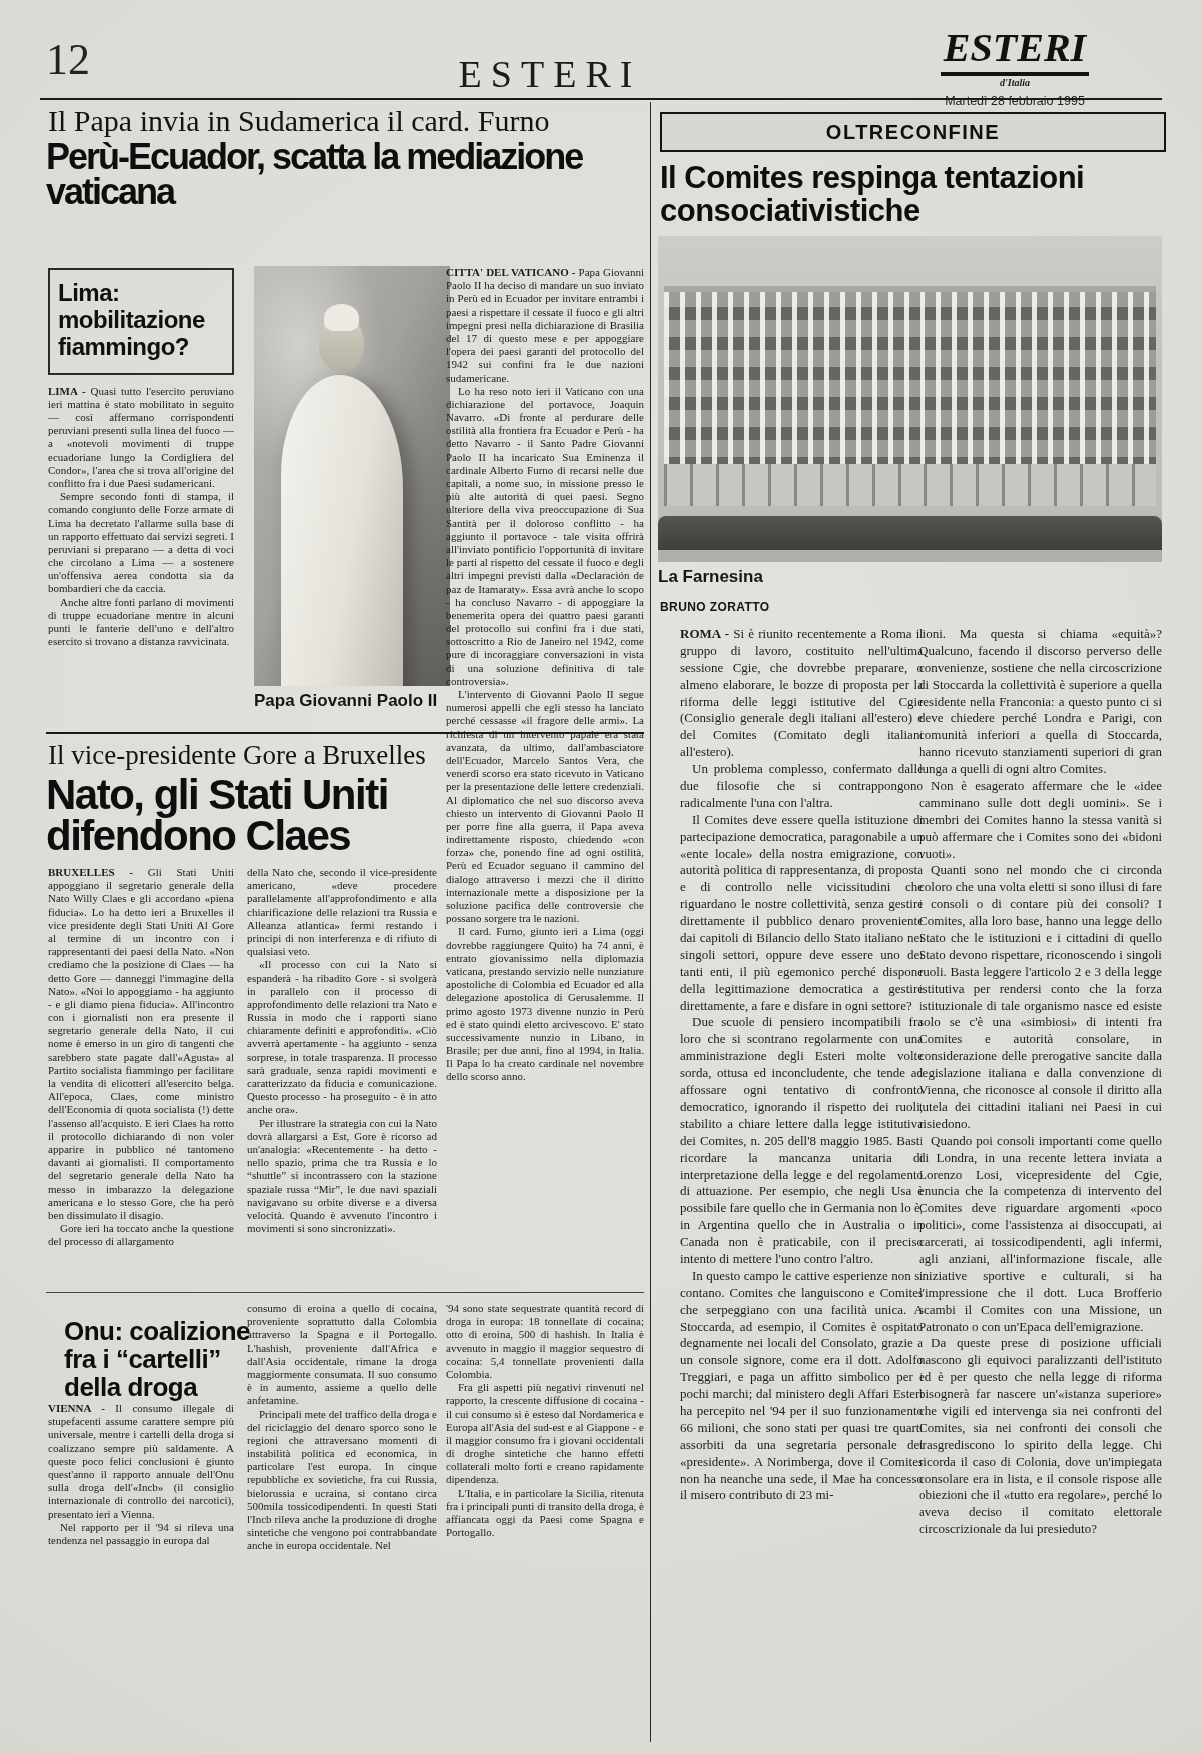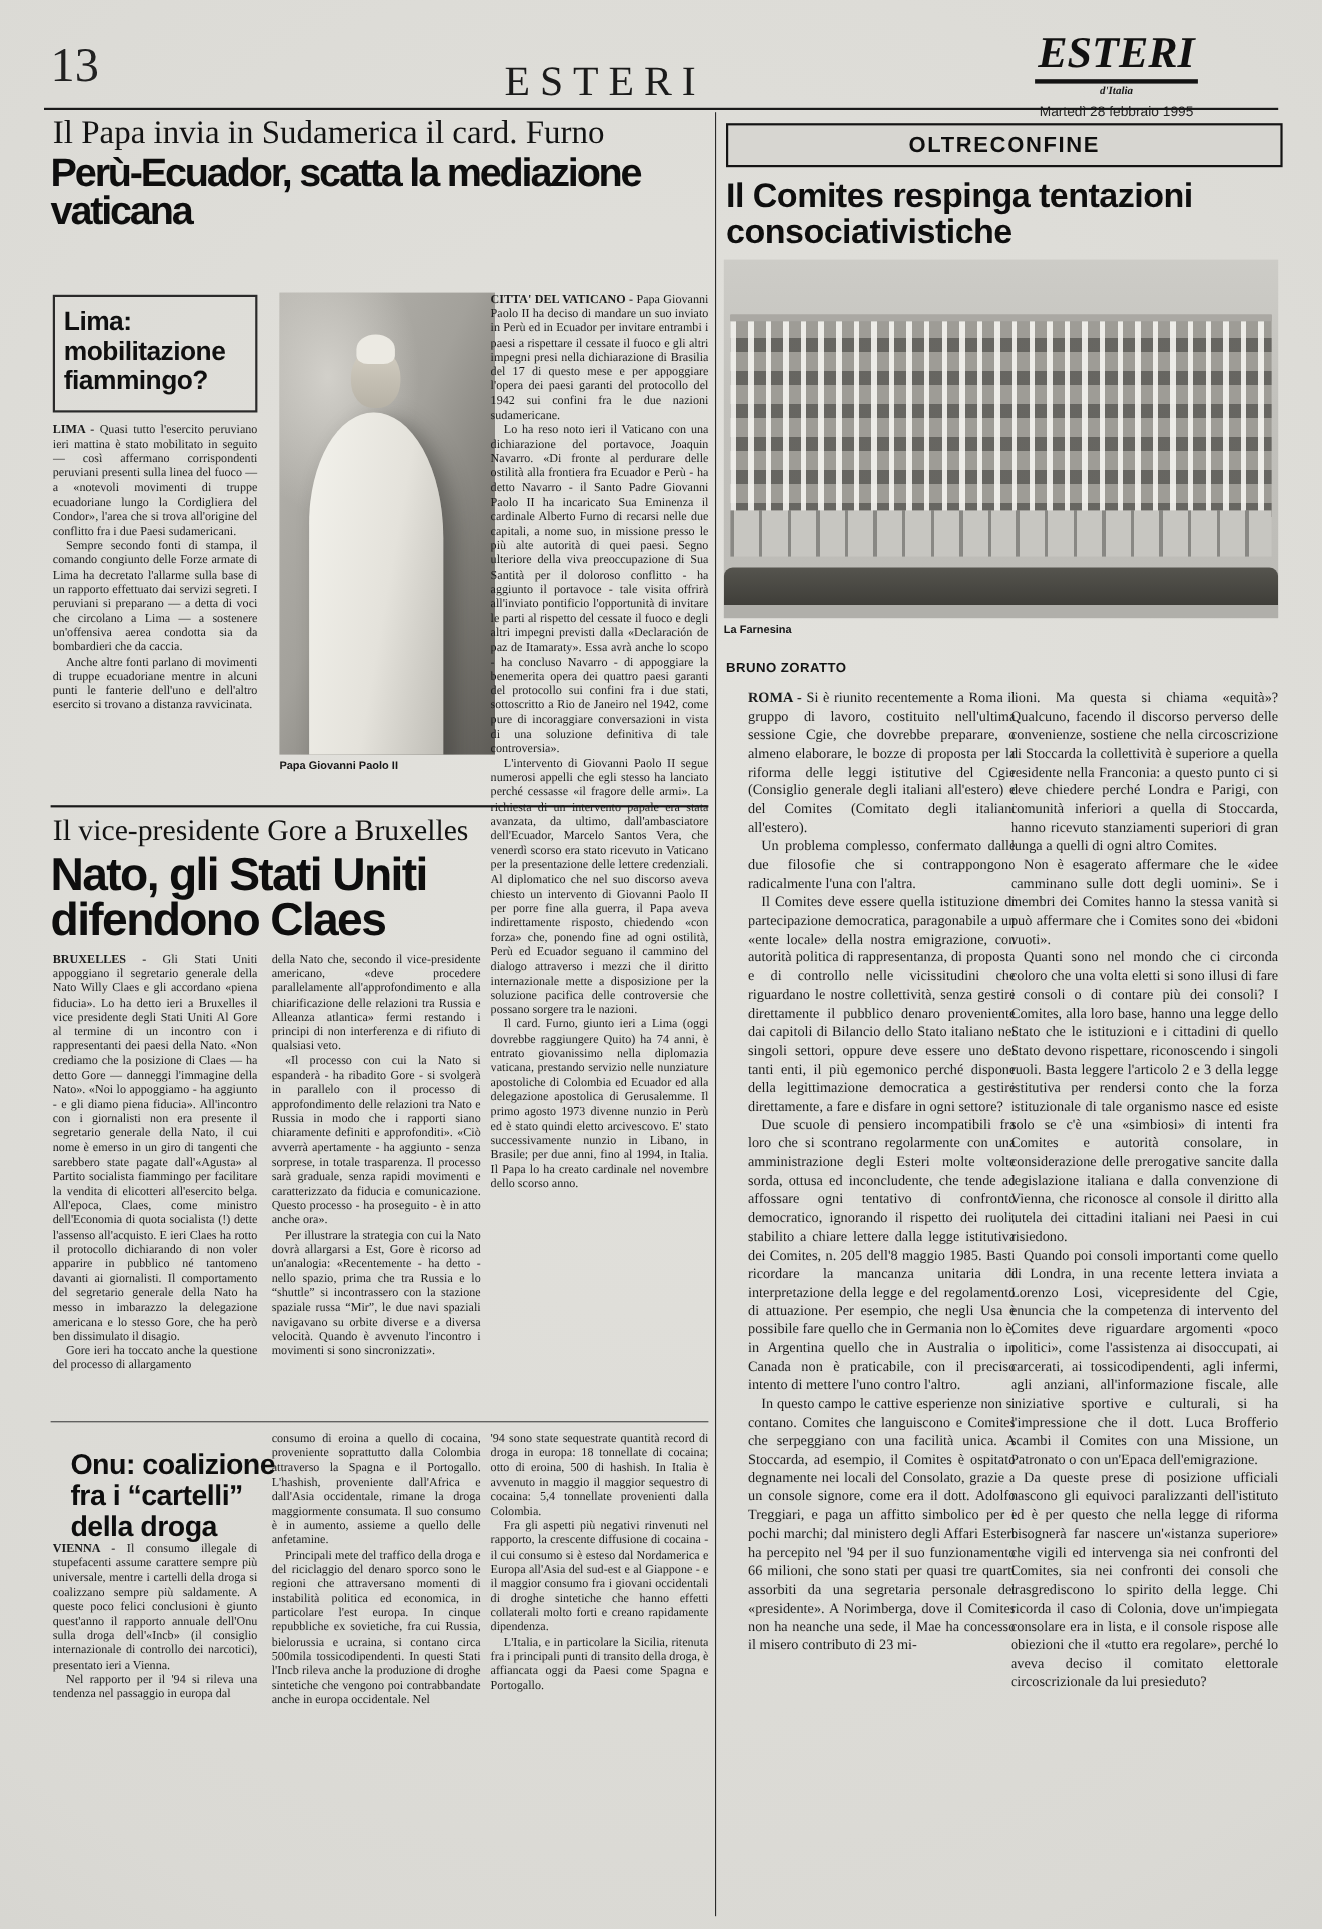--- a/index.html
+++ b/index.html
@@ -53,34 +53,34 @@
   .photo.farnesina{height:326px;background:linear-gradient(#cdccc7 0%,#c2c1bc 40%,#bcbbb6 100%);}
   .f-building{position:absolute;left:6px;right:6px;top:50px;height:178px;background-color:#9e9c96;
     background-image:
       repeating-linear-gradient(90deg, rgba(246,245,241,.9) 0 5px, transparent 5px 16px),
       repeating-linear-gradient(0deg, rgba(48,48,45,.5) 0 13px, transparent 13px 30px);
     border-top:6px solid #aaa8a3;}
   .f-base{position:absolute;left:6px;right:6px;top:228px;height:42px;background:#c7c6c1;
     background-image:repeating-linear-gradient(90deg, rgba(60,60,57,.45) 0 3px, transparent 3px 26px);}
   .f-trees{position:absolute;left:0;right:0;bottom:12px;height:34px;background:linear-gradient(#55544e,#3f3e39);border-radius:8px 8px 0 0;}
   .f-ground{position:absolute;left:0;right:0;bottom:0;height:12px;background:#b0afaa;}
-  figcaption{font-family:"Liberation Sans","DejaVu Sans",sans-serif;font-weight:700;font-size:10px;
+  figcaption{font-family:"Liberation Sans","DejaVu Sans",sans-serif;font-weight:700;font-size:17px;
     margin-top:5px;color:#161616;}
   .byline{font-family:"Liberation Sans","DejaVu Sans",sans-serif;font-weight:700;font-size:12px;
     letter-spacing:.4px;color:#141414;}
   
   .oltre-box{display:flex;align-items:center;justify-content:center;border:2px solid #141414;background:#d7d6d1;
     font-family:"Liberation Sans","DejaVu Sans",sans-serif;font-weight:800;font-size:20px;letter-spacing:1.5px;color:#0f0f0f;}
 </style>
 </head>
 <body>
 
 <div class="page">
 
-  <div class="abs page-number">13</div>
+  <div class="abs page-number">12</div>
   <div class="abs section-title">ESTERI</div>
   <div class="abs brand">
     <div class="brand-name">ESTERI</div>
     <div class="brand-sub">d'Italia</div>
     <div class="brand-date">Martedì 28 febbraio 1995</div>
   </div>
   <div class="rule-h" style="left:40px;top:98px;width:1122px;height:2px;"></div>
   <div class="rule-v" style="left:650px;top:102px;height:1640px;width:1px;"></div>
 
   <div class="abs kicker" style="left:48px;top:104px;">Il Papa invia in Sudamerica il card. Furno</div>

